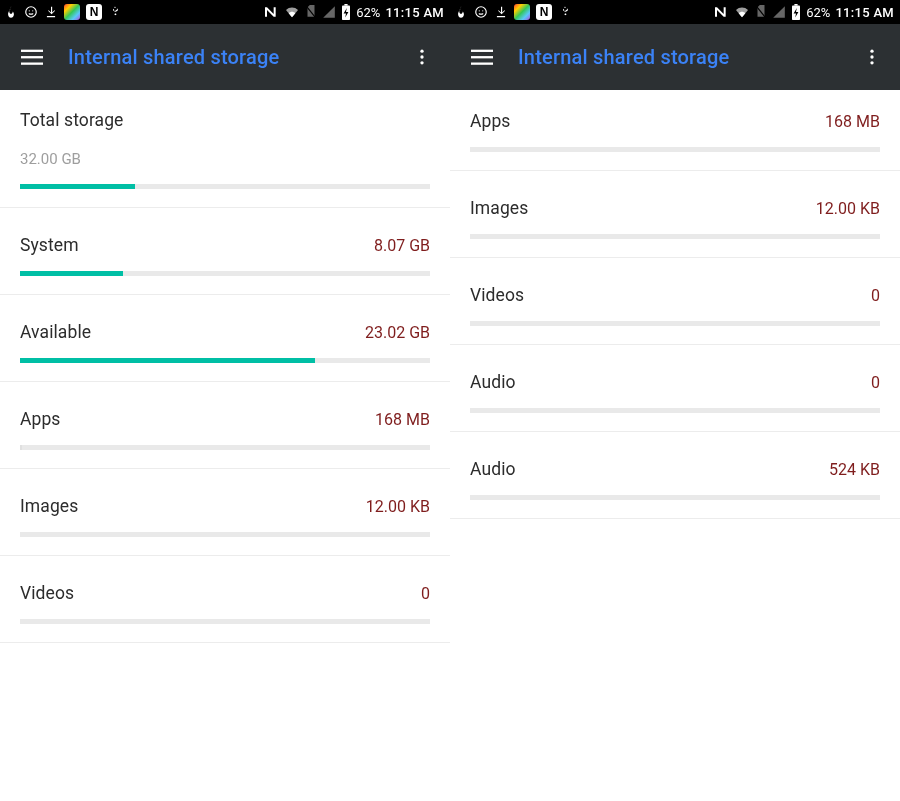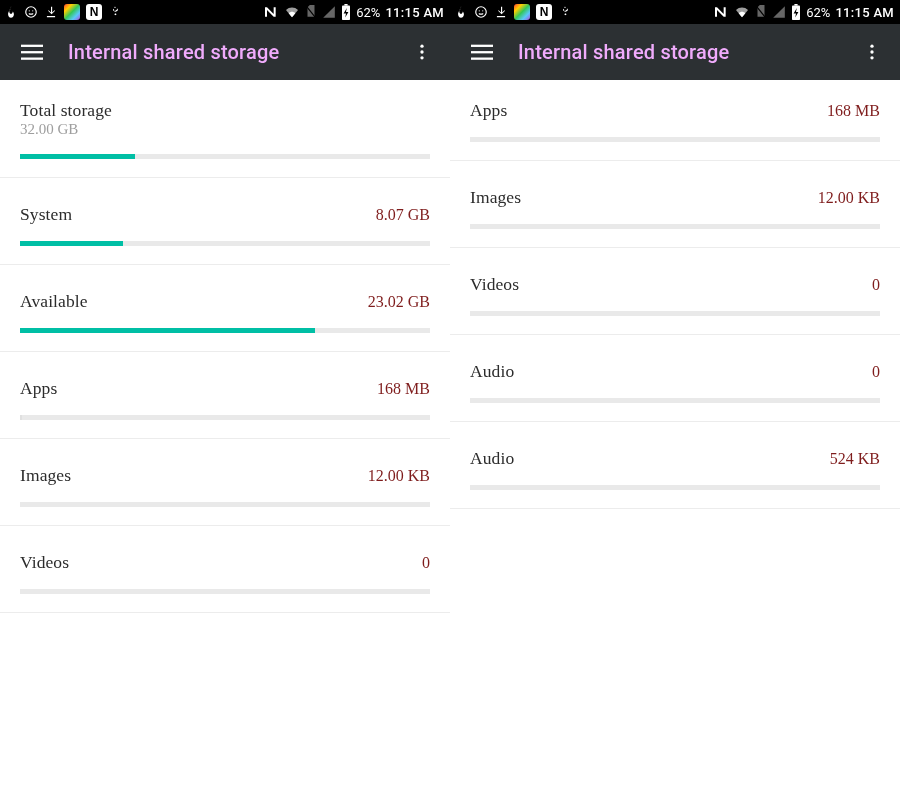--- a/index.html
+++ b/index.html
@@ -13,32 +13,32 @@
   .statusbar .sb-right { gap: 5px; }
   .statusbar .ic { display: inline-flex; align-items: center; justify-content: center; }
   .statusbar svg { display: block; }
   .statusbar .time { font-weight: 500; letter-spacing: 0.3px; }
 
   .sq { width:16px; height:16px; border-radius:3px; display:inline-block; }
   .sq-rainbow { background: linear-gradient(135deg,#ff3b30,#ffcc00,#34c759,#5ac8fa,#af52de); }
   .sq-n { background:#fff; color:#000; font-size:12px; font-weight:700; text-align:center; line-height:16px; font-family: sans-serif; }
 
   
-  .toolbar { height: 56px; background: #2c3033; color: #f0abfc; display: flex; align-items: center; padding: 0 4px 0 8px; }
+  .toolbar { height: 66px; background: #2c3033; color: #3b82f6; display: flex; align-items: center; padding: 0 4px 0 8px; }
   .toolbar .menu-btn, .toolbar .overflow-btn { width: 48px; height: 48px; display:flex; align-items:center; justify-content:center; cursor:pointer; }
   .toolbar .title { flex:1; font-size: 20px; font-weight: 500; padding-left: 12px; letter-spacing: 0.2px; }
 
   
   .content { height: calc(801px - 24px - 56px); overflow: hidden; background:#fff; }
-  .row { padding: 20px 20px 18px 20px; border-bottom: 1px solid #ececec; font-family: Liberation Serif, serif; }
+  .row { padding: 20px 20px 18px 20px; border-bottom: 1px solid #ececec; }
   .row.no-sep { border-bottom: none; }
   .row .head { display:flex; align-items:baseline; justify-content:space-between; }
   .row .label { font-size: 17.5px; color:#2c2c2c; letter-spacing:0.1px; }
   .row .value { font-size: 16px; color:#7f1d1d; text-align:left;margin-top:8px; }
-  .row .sub  { font-size: 15px; color:#9e9e9e; margin-top:0; }
+  .row .sub  { font-size: 15px; color:#9e9e9e; margin-top:20px; }
   .bar { margin-top: 16px; width: 100%; height: 5px; background:#e9e9e9; position:relative; }
   .bar .fill { position:absolute; left:0; top:0; bottom:0; background:#00bfa5; }
   .row.total .bar .fill { width: 28%; }
   .row.system .bar .fill { width: 25%; }
   .row.available .bar .fill { width: 72%; }
   .row.apps   .bar .fill { width: 0.5%; background:#e0e0e0; }
   .bar.flat .fill { width: 0; }
 </style>
 </head>
 <body>

